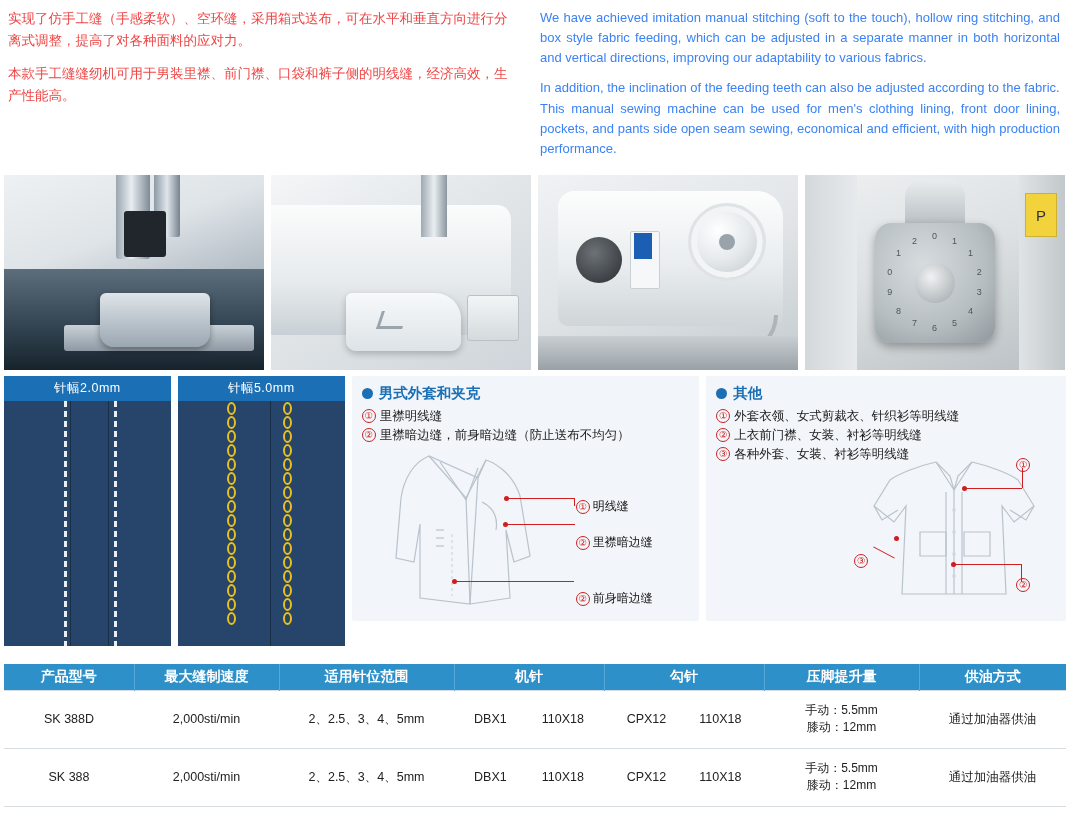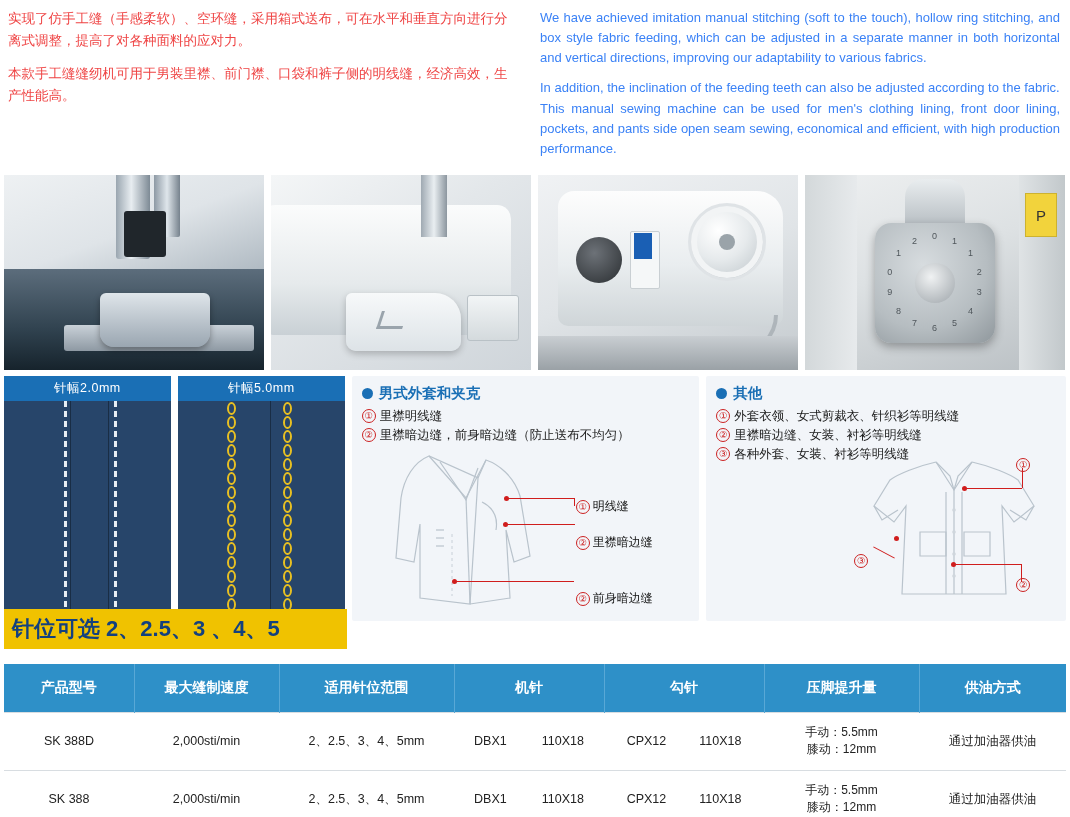--- a/index.html
+++ b/index.html
@@ -290,21 +290,21 @@
   table {
     width: 1062px;
     border-collapse: collapse;
     font-size: 12.5px;
   }
   thead th {
     background: #2e90c8;
     color: #fff;
     font-weight: bold;
     font-size: 14px;
-    padding: 15px 4px;
+    padding: 4px 4px;
     text-align: center;
     border-right: 1px solid #58a8d6;
   }
   thead th:last-child { border-right: none; }
   tbody td {
     padding: 11px 4px;
     text-align: center;
     color: #222;
     border-bottom: 1px solid #d8dde1;
     background: #fff;
@@ -495,21 +495,21 @@
       <div class="panel-title">
         <span class="bullet-dot"></span>
         <span>其他</span>
       </div>
       <div class="numline">
         <span class="circnum">①</span>
         <span class="txt">外套衣领、女式剪裁衣、针织衫等明线缝</span>
       </div>
       <div class="numline" style="width:215px">
         <span class="circnum">②</span>
-        <span class="txt">里襟暗边缝、女装、衬衫等明线缝</span>
+        <span class="txt">上衣前门襟、女装、衬衫等明线缝</span>
       </div>
       <div class="numline" style="width:215px">
         <span class="circnum">③</span>
         <span class="txt">各种外套、女装、衬衫等明线缝</span>
       </div>
 
       <svg class="sketch" style="left:152px; top:72px" width="200" height="165" viewBox="0 0 200 165">
         <g fill="none" stroke="#b9c3cc" stroke-width="1.2">
           <path d="M78 14 C60 18 40 26 32 32 L16 58 L36 74 L48 58 L44 146 L148 146 L144 58 L156 74 L176 58 L160 32 C152 26 132 18 114 14"></path>
           <path d="M78 14 L96 42 L114 14"></path>
@@ -546,21 +546,20 @@
       </div>
 
       <span class="dot-red" style="left:188px; top:160px"></span>
       <div class="lead" style="left:166px; top:176px; width:24px; transform:rotate(28deg)"></div>
       <div class="callout" style="left:148px; top:176px">
         <span class="circnum">③</span>
       </div>
     </div>
   </div>
 
-  <div class="needle-caption-bar" style="position:absolute; left:4px; top:610px;">针位可选 2、2.5、3 、4、5</div>
 
   <div class="table-wrap" style="margin-top:12px">
     <table>
       <thead>
         <tr>
           <th style="width:130px">产品型号</th>
           <th style="width:145px">最大缝制速度</th>
           <th style="width:175px">适用针位范围</th>
           <th style="width:150px">机针</th>
           <th style="width:160px">勾针</th>

